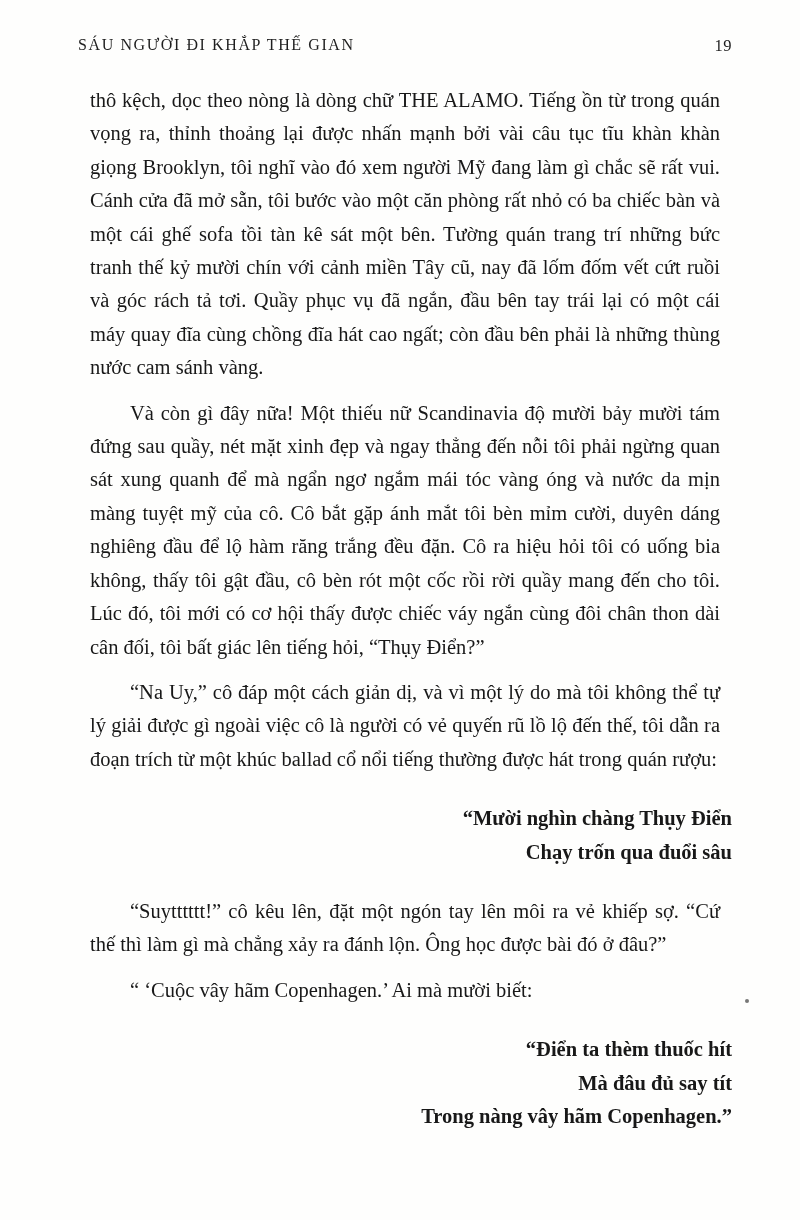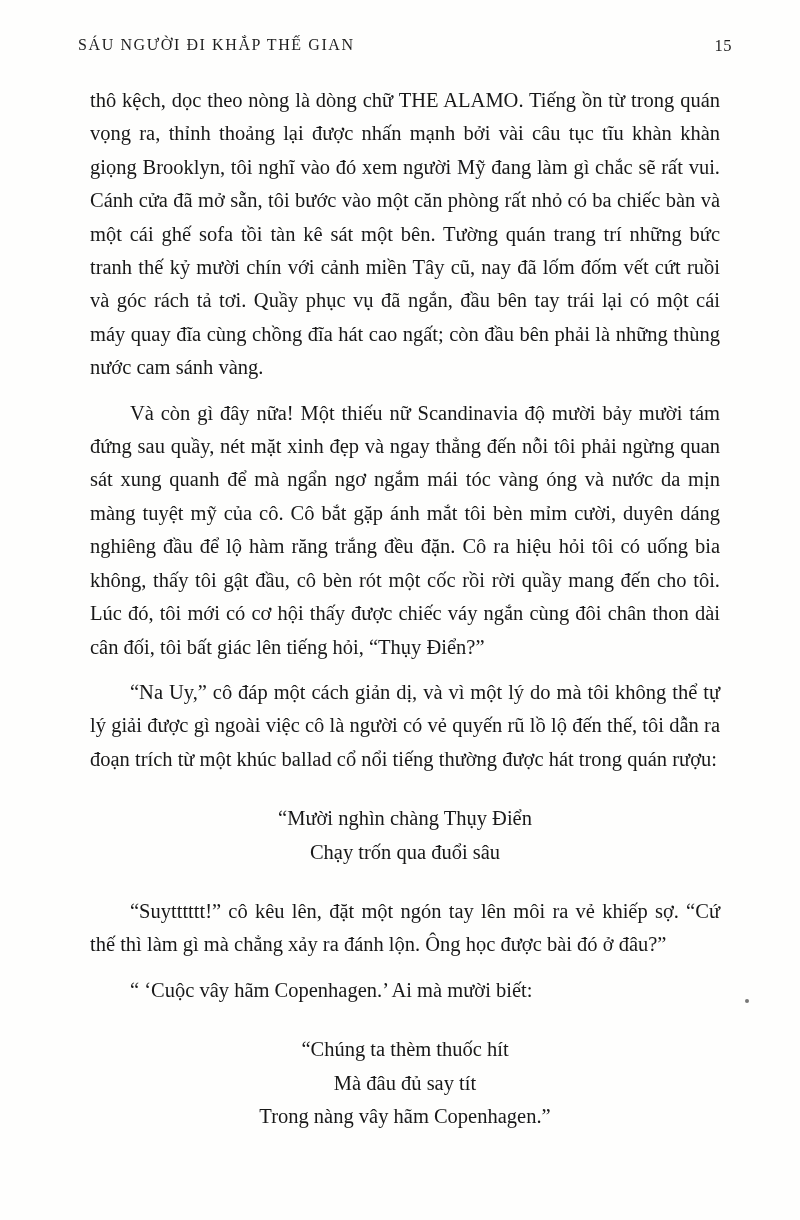--- a/index.html
+++ b/index.html
@@ -42,65 +42,66 @@
     color: #181818;
   }
   p.para {
     margin: 12px;
     padding: 0;
   }
   p.para.indent {
     text-indent: 40px;
   }
   .verse {
-    text-align: center;
+    text-align: right;
     margin: 26px 0;
     line-height: 33.4px;
+    font-weight: bold;
   }
   .verse div { text-indent: 0; }
   .artifact-dot {
     position: absolute;
     left: 745px;
     top: 999px;
     width: 4px;
     height: 4px;
     border-radius: 50%;
     background: #4a4a4a;
     opacity: .75;
   }
 </style>
 </head>
 <body>
 
 <div class="page">
 
   <header class="running-head">
     <span class="running-title">SÁU NGƯỜI ĐI KHẮP THẾ GIAN</span>
-    <span class="page-num">15</span>
+    <span class="page-num">19</span>
   </header>
 
   <main class="body-text">
 
     <p class="para">thô kệch, dọc theo nòng là dòng chữ THE ALAMO. Tiếng ồn từ trong quán vọng ra, thỉnh thoảng lại được nhấn mạnh bởi vài câu tục tĩu khàn khàn giọng Brooklyn, tôi nghĩ vào đó xem người Mỹ đang làm gì chắc sẽ rất vui. Cánh cửa đã mở sẵn, tôi bước vào một căn phòng rất nhỏ có ba chiếc bàn và một cái ghế sofa tồi tàn kê sát một bên. Tường quán trang trí những bức tranh thế kỷ mười chín với cảnh miền Tây cũ, nay đã lốm đốm vết cứt ruồi và góc rách tả tơi. Quầy phục vụ đã ngắn, đầu bên tay trái lại có một cái máy quay đĩa cùng chồng đĩa hát cao ngất; còn đầu bên phải là những thùng nước cam sánh vàng.</p>
 
     <p class="para indent">Và còn gì đây nữa! Một thiếu nữ Scandinavia độ mười bảy mười tám đứng sau quầy, nét mặt xinh đẹp và ngay thẳng đến nỗi tôi phải ngừng quan sát xung quanh để mà ngẩn ngơ ngắm mái tóc vàng óng và nước da mịn màng tuyệt mỹ của cô. Cô bắt gặp ánh mắt tôi bèn mỉm cười, duyên dáng nghiêng đầu để lộ hàm răng trắng đều đặn. Cô ra hiệu hỏi tôi có uống bia không, thấy tôi gật đầu, cô bèn rót một cốc rồi rời quầy mang đến cho tôi. Lúc đó, tôi mới có cơ hội thấy được chiếc váy ngắn cùng đôi chân thon dài cân đối, tôi bất giác lên tiếng hỏi, “Thụy Điển?”</p>
 
     <p class="para indent">“Na Uy,” cô đáp một cách giản dị, và vì một lý do mà tôi không thể tự lý giải được gì ngoài việc cô là người có vẻ quyến rũ lồ lộ đến thế, tôi dẫn ra đoạn trích từ một khúc ballad cổ nổi tiếng thường được hát trong quán rượu:</p>
 
     <div class="verse">
       <div>“Mười nghìn chàng Thụy Điển</div>
       <div>Chạy trốn qua đuổi sâu</div>
     </div>
 
     <p class="para indent">“Suytttttt!” cô kêu lên, đặt một ngón tay lên môi ra vẻ khiếp sợ. “Cứ thế thì làm gì mà chẳng xảy ra đánh lộn. Ông học được bài đó ở đâu?”</p>
 
     <p class="para indent">“ ‘Cuộc vây hãm Copenhagen.’ Ai mà mười biết:</p>
 
     <div class="verse">
-      <div>“Chúng ta thèm thuốc hít</div>
+      <div>“Điển ta thèm thuốc hít</div>
       <div>Mà đâu đủ say tít</div>
       <div>Trong nàng vây hãm Copenhagen.”</div>
     </div>
 
   </main>
 
   <span class="artifact-dot"></span>
 </div>
 
 </body></html>

